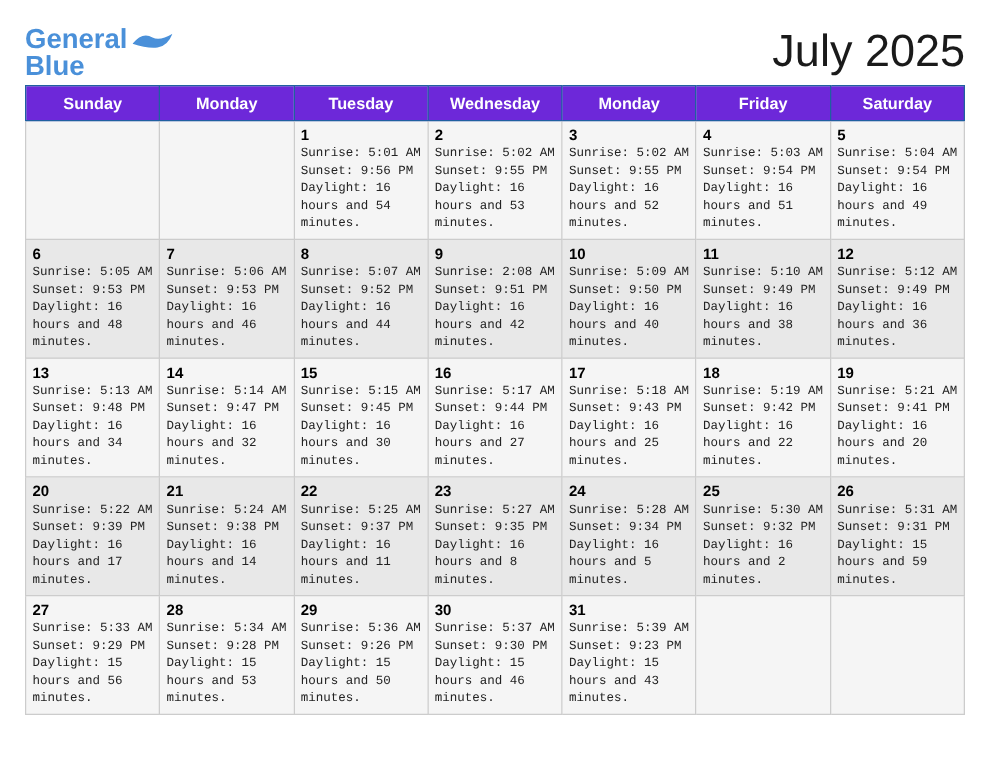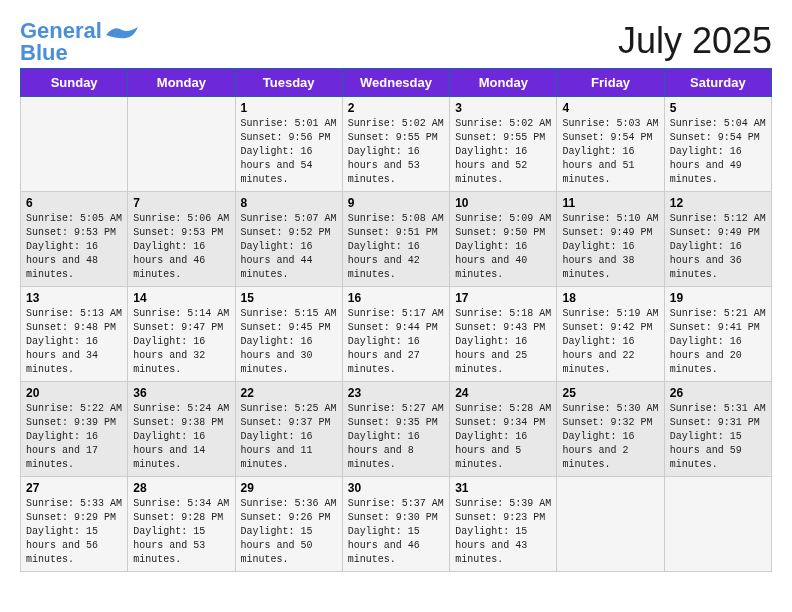--- a/index.html
+++ b/index.html
@@ -167,21 +167,21 @@
 Daylight: 16 hours and 46 minutes.</div>
         </td>
         <td>
           <span class="day-num">8</span>
           <div class="day-info">Sunrise: 5:07 AM
 Sunset: 9:52 PM
 Daylight: 16 hours and 44 minutes.</div>
         </td>
         <td>
           <span class="day-num">9</span>
-          <div class="day-info">Sunrise: 5:08 AM
+          <div class="day-info">Sunrise: 2:08 AM
 Sunset: 9:51 PM
 Daylight: 16 hours and 42 minutes.</div>
         </td>
         <td>
           <span class="day-num">10</span>
           <div class="day-info">Sunrise: 5:09 AM
 Sunset: 9:50 PM
 Daylight: 16 hours and 40 minutes.</div>
         </td>
         <td>
@@ -242,21 +242,21 @@
         </td>
       </tr>
       <tr>
         <td>
           <span class="day-num">20</span>
           <div class="day-info">Sunrise: 5:22 AM
 Sunset: 9:39 PM
 Daylight: 16 hours and 17 minutes.</div>
         </td>
         <td>
-          <span class="day-num">36</span>
+          <span class="day-num">21</span>
           <div class="day-info">Sunrise: 5:24 AM
 Sunset: 9:38 PM
 Daylight: 16 hours and 14 minutes.</div>
         </td>
         <td>
           <span class="day-num">22</span>
           <div class="day-info">Sunrise: 5:25 AM
 Sunset: 9:37 PM
 Daylight: 16 hours and 11 minutes.</div>
         </td>

